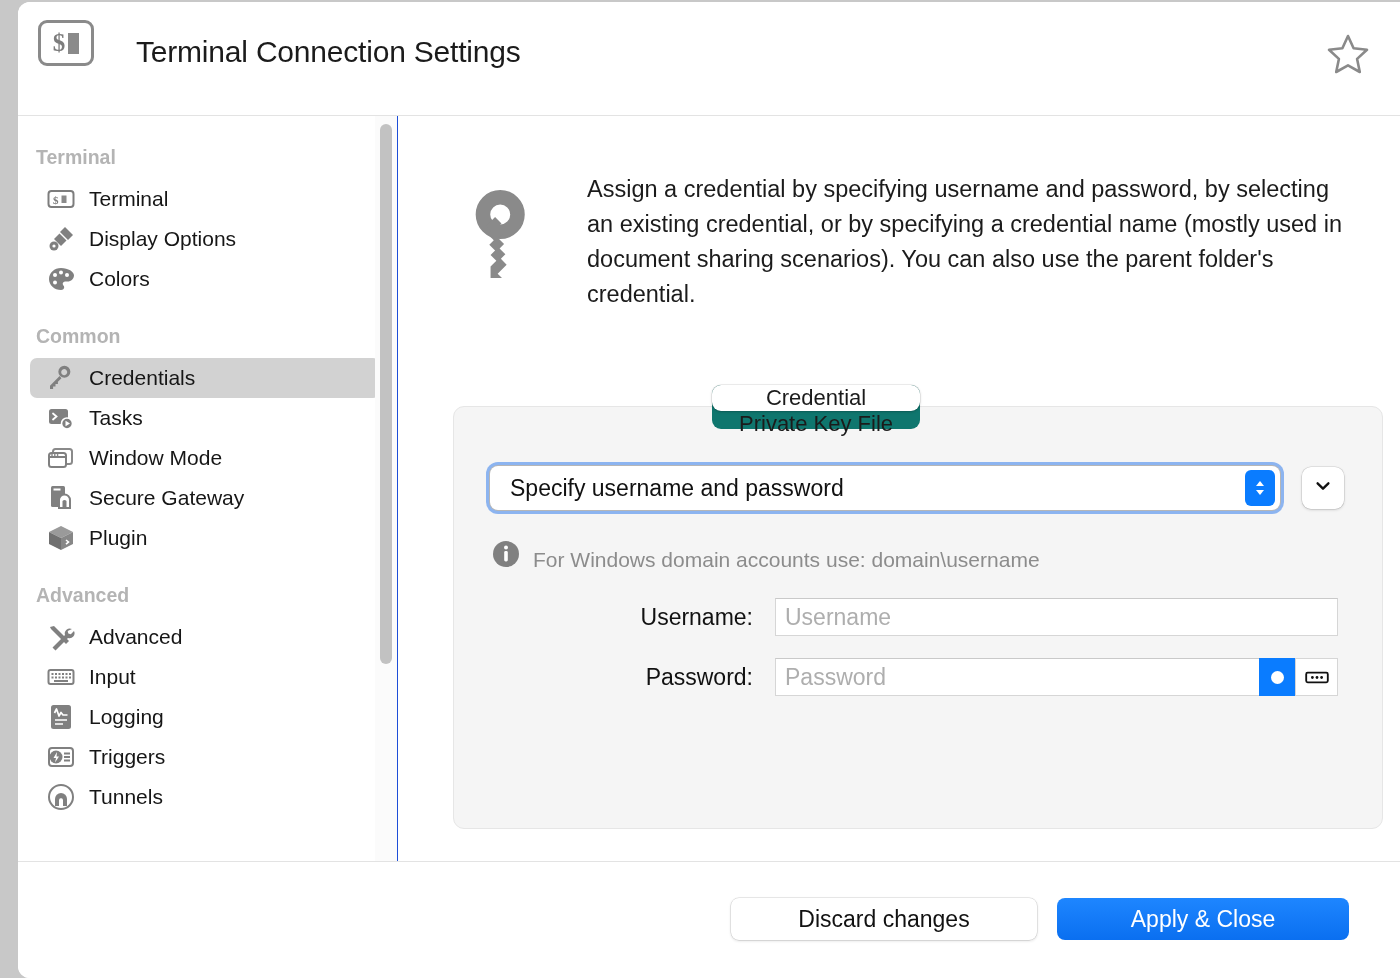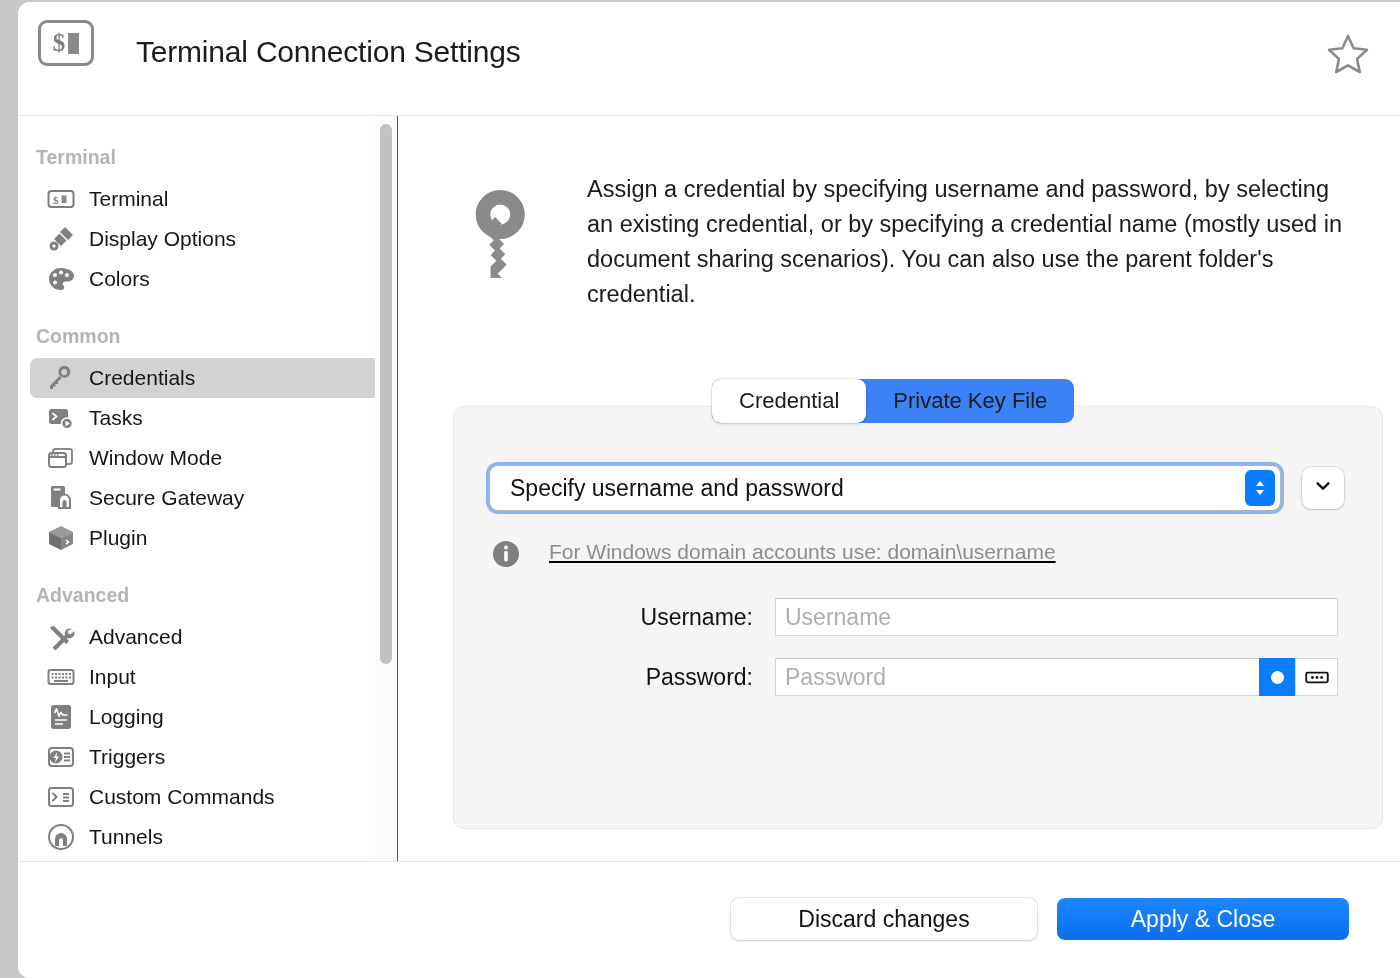--- a/index.html
+++ b/index.html
@@ -146,27 +146,28 @@
   #intro-text {
     font-size: 23.5px;
     line-height: 35px;
     color: #1b1b1b;
     width: 760px;
   }
 
   
   #tabs {
     position: absolute;
-    left: 313px; top: 263px;
+    left: 313px; top: 269px;
     height: 44px;
-    background: #3b82f6;
+    background: #0f766e;
     border-radius: 9px;
     display: flex;
     padding: 0;
     z-index: 4;
+    flex-direction: column;
   }
   .tab {
     display: flex;
     align-items: center;
     justify-content: center;
     padding: 0 27px;
     font-size: 22px;
     color: #1b1b1b;
     border-radius: 9px;
     cursor: pointer;
@@ -232,23 +233,22 @@
     align-items: center;
     justify-content: center;
     cursor: pointer;
   }
 
   
   #info-row {
     position: absolute;
     left: 93px; top: 424px;
     display: flex;
-    align-items: flex-start;
-    gap: 29px;
-    text-decoration: underline;
+    align-items: flex-end;
+    gap: 13px;
   }
   #info-row .txt {
     font-size: 21px;
     color: #8c8c8c;
   }
 
   
   .form-row {
     position: absolute;
     left: 46px;
@@ -526,30 +526,20 @@
         <svg viewBox="0 0 30 30" width="30" height="30">
             <rect x="3" y="6" width="24" height="18" rx="3" fill="none" stroke="#808080" stroke-width="2"></rect>
             <circle cx="10" cy="15" r="6.5" fill="#808080"></circle>
             <polygon points="11,10 7.5,16 10,16 9,20.5 13,14.5 10.5,14.5" fill="#fff"></polygon>
             <path d="M18 11.5h6M18 15h6M18 18.5h6" stroke="#808080" stroke-width="1.8"></path>
           </svg>
       </span>
       <span class="lbl">Triggers</span>
     </div>
 
-    <div class="side-item">
-      <span class="ico">
-        <svg viewBox="0 0 30 30" width="30" height="30">
-            <rect x="3" y="6" width="24" height="18" rx="2.5" fill="none" stroke="#808080" stroke-width="2"></rect>
-            <path d="M7 11.5l3.5 3.5L7 18.5" stroke="#808080" stroke-width="2" fill="none" stroke-linecap="round"></path>
-            <path d="M17 12h6M17 15.5h6M17 19h6" stroke="#808080" stroke-width="1.9"></path>
-          </svg>
-      </span>
-      <span class="lbl">Custom Commands</span>
-    </div>
 
     <div class="side-item">
       <span class="ico">
         <svg viewBox="0 0 30 30" width="30" height="30">
             <circle cx="15" cy="15" r="12" fill="none" stroke="#808080" stroke-width="2"></circle>
             <path d="M9 24V17a6 6 0 0 1 12 0v7z" fill="#808080"></path>
             <path d="M13 24v-6.5a2.3 2.3 0 0 1 4 0V24z" fill="#fff"></path>
           </svg>
       </span>
       <span class="lbl">Tunnels</span>

